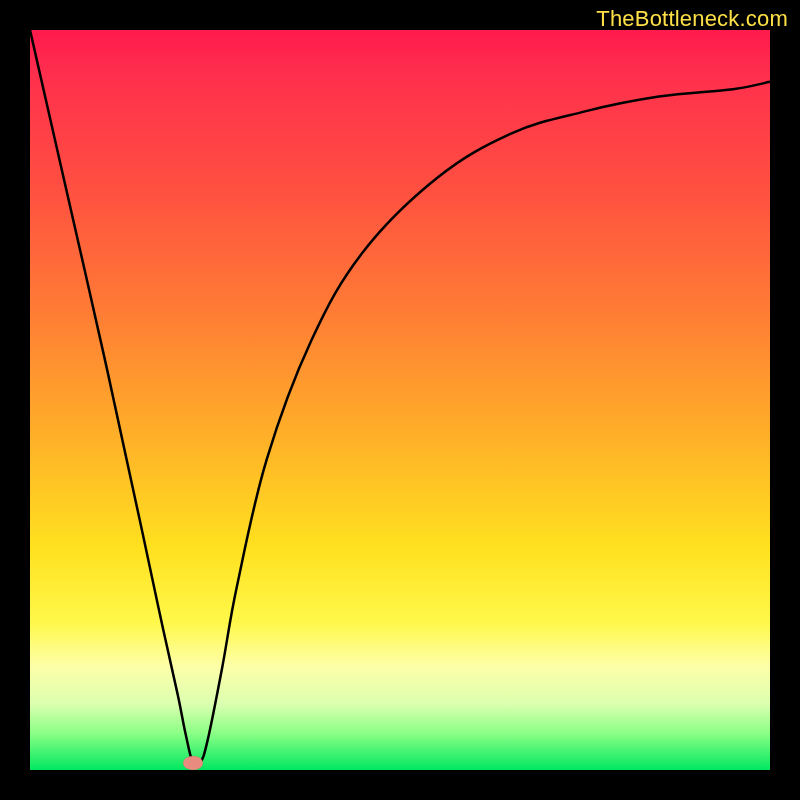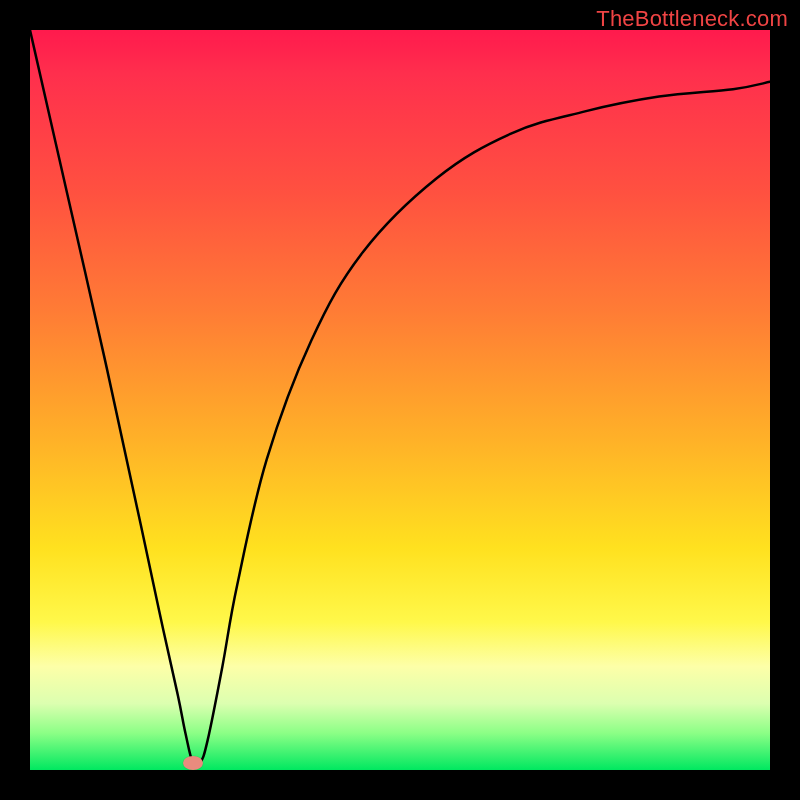--- a/index.html
+++ b/index.html
@@ -47,21 +47,21 @@
   .curve-svg {
     position: absolute;
     inset: 0;
     width: 740px;
     height: 740px;
   }
   .watermark {
     position: absolute;
     top: 6px;
     right: 12px;
-    color: #ef4444;
+    color: #fde047;
     font-size: 22px;
     font-family: Arial, Helvetica, sans-serif;
     letter-spacing: 0.2px;
   }
   .marker {
     position: absolute;
     width: 20px;
     height: 14px;
     background: #e98b7e;
     border-radius: 50%;

